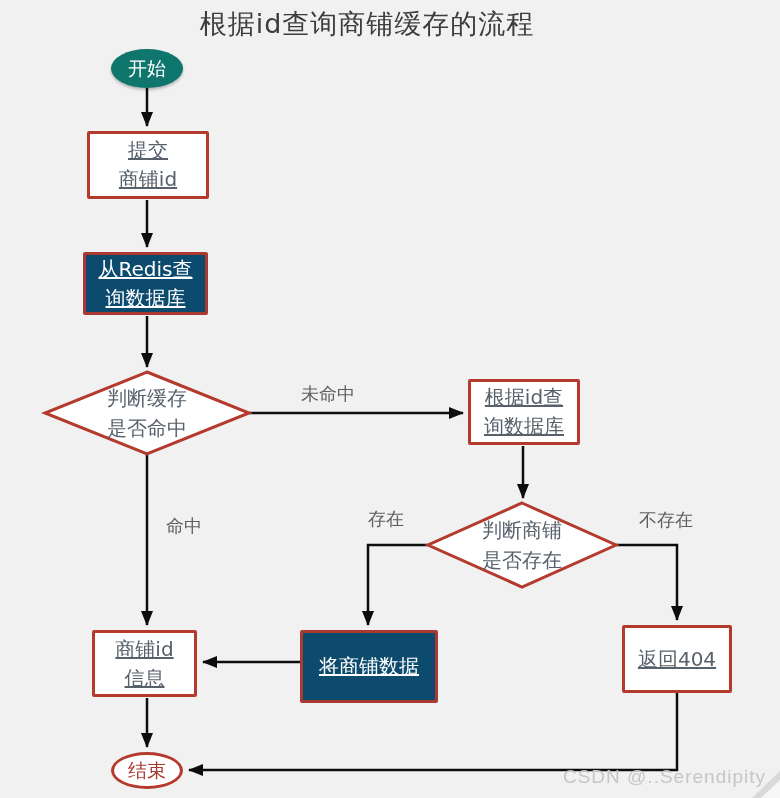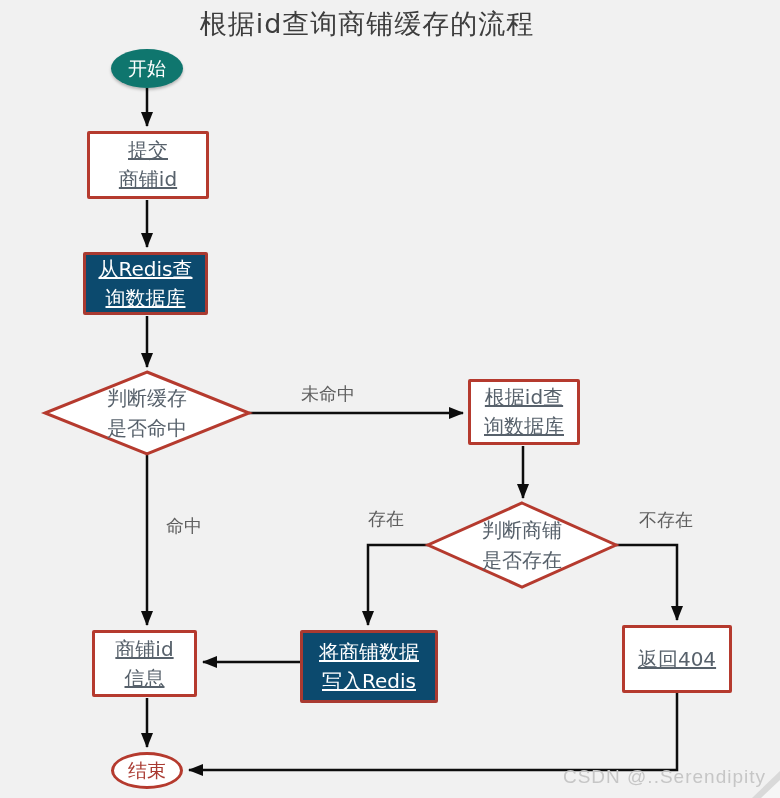--- a/index.html
+++ b/index.html
@@ -106,21 +106,20 @@
     <span>询数据库</span>
   </div>
 
   <div class="diamond-text t-shop">
     <span>判断商铺</span>
     <span>是否存在</span>
   </div>
 
   <div class="node rect rect--red n-write">
     <span>将商铺数据</span>
-    <span>写入Redis</span>
   </div>
 
   <div class="node rect n-info">
     <span>商铺id</span>
     <span>信息</span>
   </div>
 
   <div class="node rect n-404">
     <span>返回404</span>
   </div>

